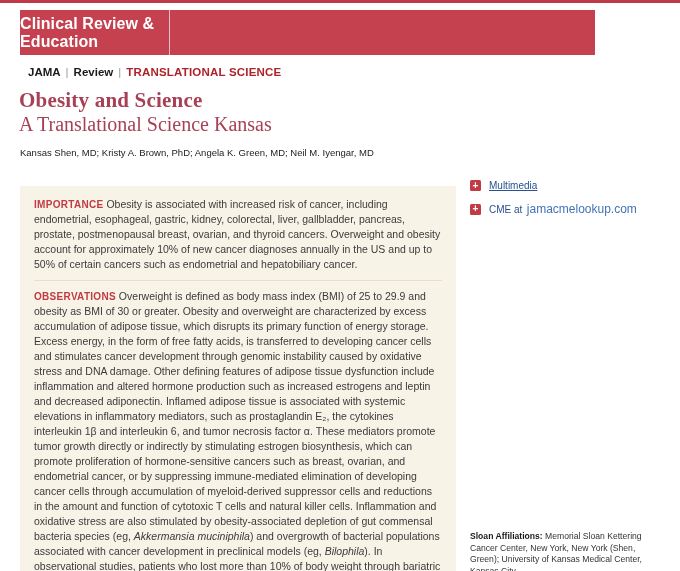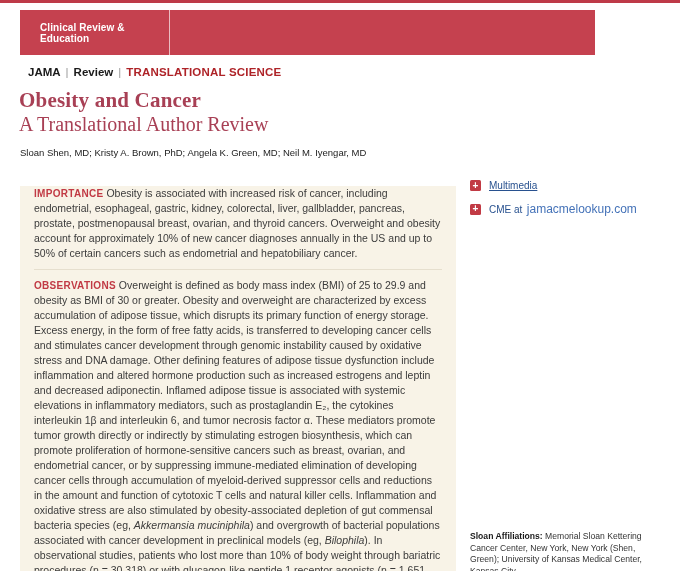--- a/index.html
+++ b/index.html
@@ -6,34 +6,34 @@
   html, body { width: 680px; height: 571px; overflow: hidden; background: #ffffff;
     font-family: "Liberation Sans", sans-serif; }
   .page { position: relative; width: 680px; height: 571px; background:#fff; }
 
   .top-rule { position: absolute; left: 0; top: 0; width: 680px; height: 3px; background: #BE3A48; }
 
   .banner { position: absolute; left: 20px; top: 10px; width: 575px; height: 45px;
     background: #C5414F; display: flex; align-items: stretch; }
   .banner-left { width: 150px; display: flex; align-items: center; justify-content: center;
     border-right: 1px solid rgba(255,255,255,0.65); }
-  .banner-left span { color: #fff; font-weight: bold; font-size: 10px; letter-spacing: 0.1px; margin-left: 20px; }
+  .banner-left span { color: #fff; font-weight: bold; font-size: 16px; letter-spacing: 0.1px; }
 
   .kicker { position: absolute; left: 20px; top: 66px; font-size: 11.5px; font-weight: bold; color: #1a1a1a; margin-left: 8px; }
   .kicker .sep { color: #9a9a9a; font-weight: normal; padding: 0 5px; }
   .kicker .subsection { color: #AE2328; letter-spacing: 0.2px; }
 
   .title-block { position: absolute; left: 19px; top: 88px; font-family: "Liberation Serif", serif; color: #A84055; }
   .title-line1 { font-size: 21px; font-weight: bold; line-height: 24px; letter-spacing: 0.2px; }
   .title-line2 { font-size: 20px; font-weight: normal; line-height: 24px; }
 
   .authors { position: absolute; left: 20px; top: 147px; font-size: 9.5px; color: #222; }
 
   .abstract { position: absolute; left: 20px; top: 186px; width: 436px; height: 385px;
-    background: #F8F3E7; padding: 0 14px 0 14px; overflow: hidden; }
+    background: #F8F3E7; padding: 11px 14px 0 14px; overflow: hidden; }
   .abstract p { font-size: 10.5px; line-height: 15px; color: #3B3B3B; text-align: left; }
   .abstract .label { color: #C13A44; font-weight: bold; font-size: 10px; letter-spacing: 0.3px; }
   .abstract-divider { border: none; border-top: 1px solid #E6DFCE; margin: 8px 0 8px 0; }
   .abstract i { font-style: italic; }
 
   .side { position: absolute; left: 470px; top: 180px; width: 200px; }
   .side-row { display: flex; align-items: center; margin-bottom: 9px; }
   .plus-icon { width: 11px; height: 11px; background: #C13A44; border-radius: 1.5px;
     display: inline-flex; align-items: center; justify-content: center; margin-right: 8px; flex: 0 0 auto; }
   .plus-icon::before { content: "+"; color: #fff; font-size: 10px; font-weight: bold; line-height: 10px; }
@@ -53,25 +53,25 @@
 
   <div class="banner">
     <div class="banner-left">
       <span>Clinical Review &amp; Education</span>
     </div>
   </div>
 
   <div class="kicker"><span>JAMA</span><span class="sep">|</span><span>Review</span><span class="sep">|</span><span class="subsection">TRANSLATIONAL SCIENCE</span></div>
 
   <div class="title-block">
-    <div class="title-line1">Obesity and Cancer</div>
-    <div class="title-line2">A Translational Author Review</div>
+    <div class="title-line1">Obesity and Science</div>
+    <div class="title-line2">A Translational Science Kansas</div>
   </div>
 
-  <div class="authors">Sloan Shen, MD; Kristy A. Brown, PhD; Angela K. Green, MD; Neil M. Iyengar, MD</div>
+  <div class="authors">Kansas Shen, MD; Kristy A. Brown, PhD; Angela K. Green, MD; Neil M. Iyengar, MD</div>
 
   <div class="abstract">
     <p><span class="label">IMPORTANCE</span><span> Obesity is associated with increased risk of cancer, including endometrial, esophageal, gastric, kidney, colorectal, liver, gallbladder, pancreas, prostate, postmenopausal breast, ovarian, and thyroid cancers. Overweight and obesity account for approximately 10% of new cancer diagnoses annually in the US and up to 50% of certain cancers such as endometrial and hepatobiliary cancer.</span></p>
     <hr class="abstract-divider">
     <p><span class="label">OBSERVATIONS</span><span> Overweight is defined as body mass index (BMI) of 25 to 29.9 and obesity as BMI of 30 or greater. Obesity and overweight are characterized by excess accumulation of adipose tissue, which disrupts its primary function of energy storage. Excess energy, in the form of free fatty acids, is transferred to developing cancer cells and stimulates cancer development through genomic instability caused by oxidative stress and DNA damage. Other defining features of adipose tissue dysfunction include inflammation and altered hormone production such as increased estrogens and leptin and decreased adiponectin. Inflamed adipose tissue is associated with systemic elevations in inflammatory mediators, such as prostaglandin E₂, the cytokines interleukin 1β and interleukin 6, and tumor necrosis factor α. These mediators promote tumor growth directly or indirectly by stimulating estrogen biosynthesis, which can promote proliferation of hormone-sensitive cancers such as breast, ovarian, and endometrial cancer, or by suppressing immune-mediated elimination of developing cancer cells through accumulation of myeloid-derived suppressor cells and reductions in the amount and function of cytotoxic T cells and natural killer cells. Inflammation and oxidative stress are also stimulated by obesity-associated depletion of gut commensal bacteria species (eg, </span><i>Akkermansia muciniphila</i><span>) and overgrowth of bacterial populations associated with cancer development in preclinical models (eg, </span><i>Bilophila</i><span>). In observational studies, patients who lost more than 10% of body weight through bariatric procedures (n = 30 318) or with glucagon-like peptide 1 receptor agonists (n = 1 651 452) had modest reductions in obesity-associated cancer incidence (absolute change, −0.02% to −0.5%).</span></p>
   </div>
 
   <div class="side">
     <div class="side-row">
       <span class="plus-icon"></span>

